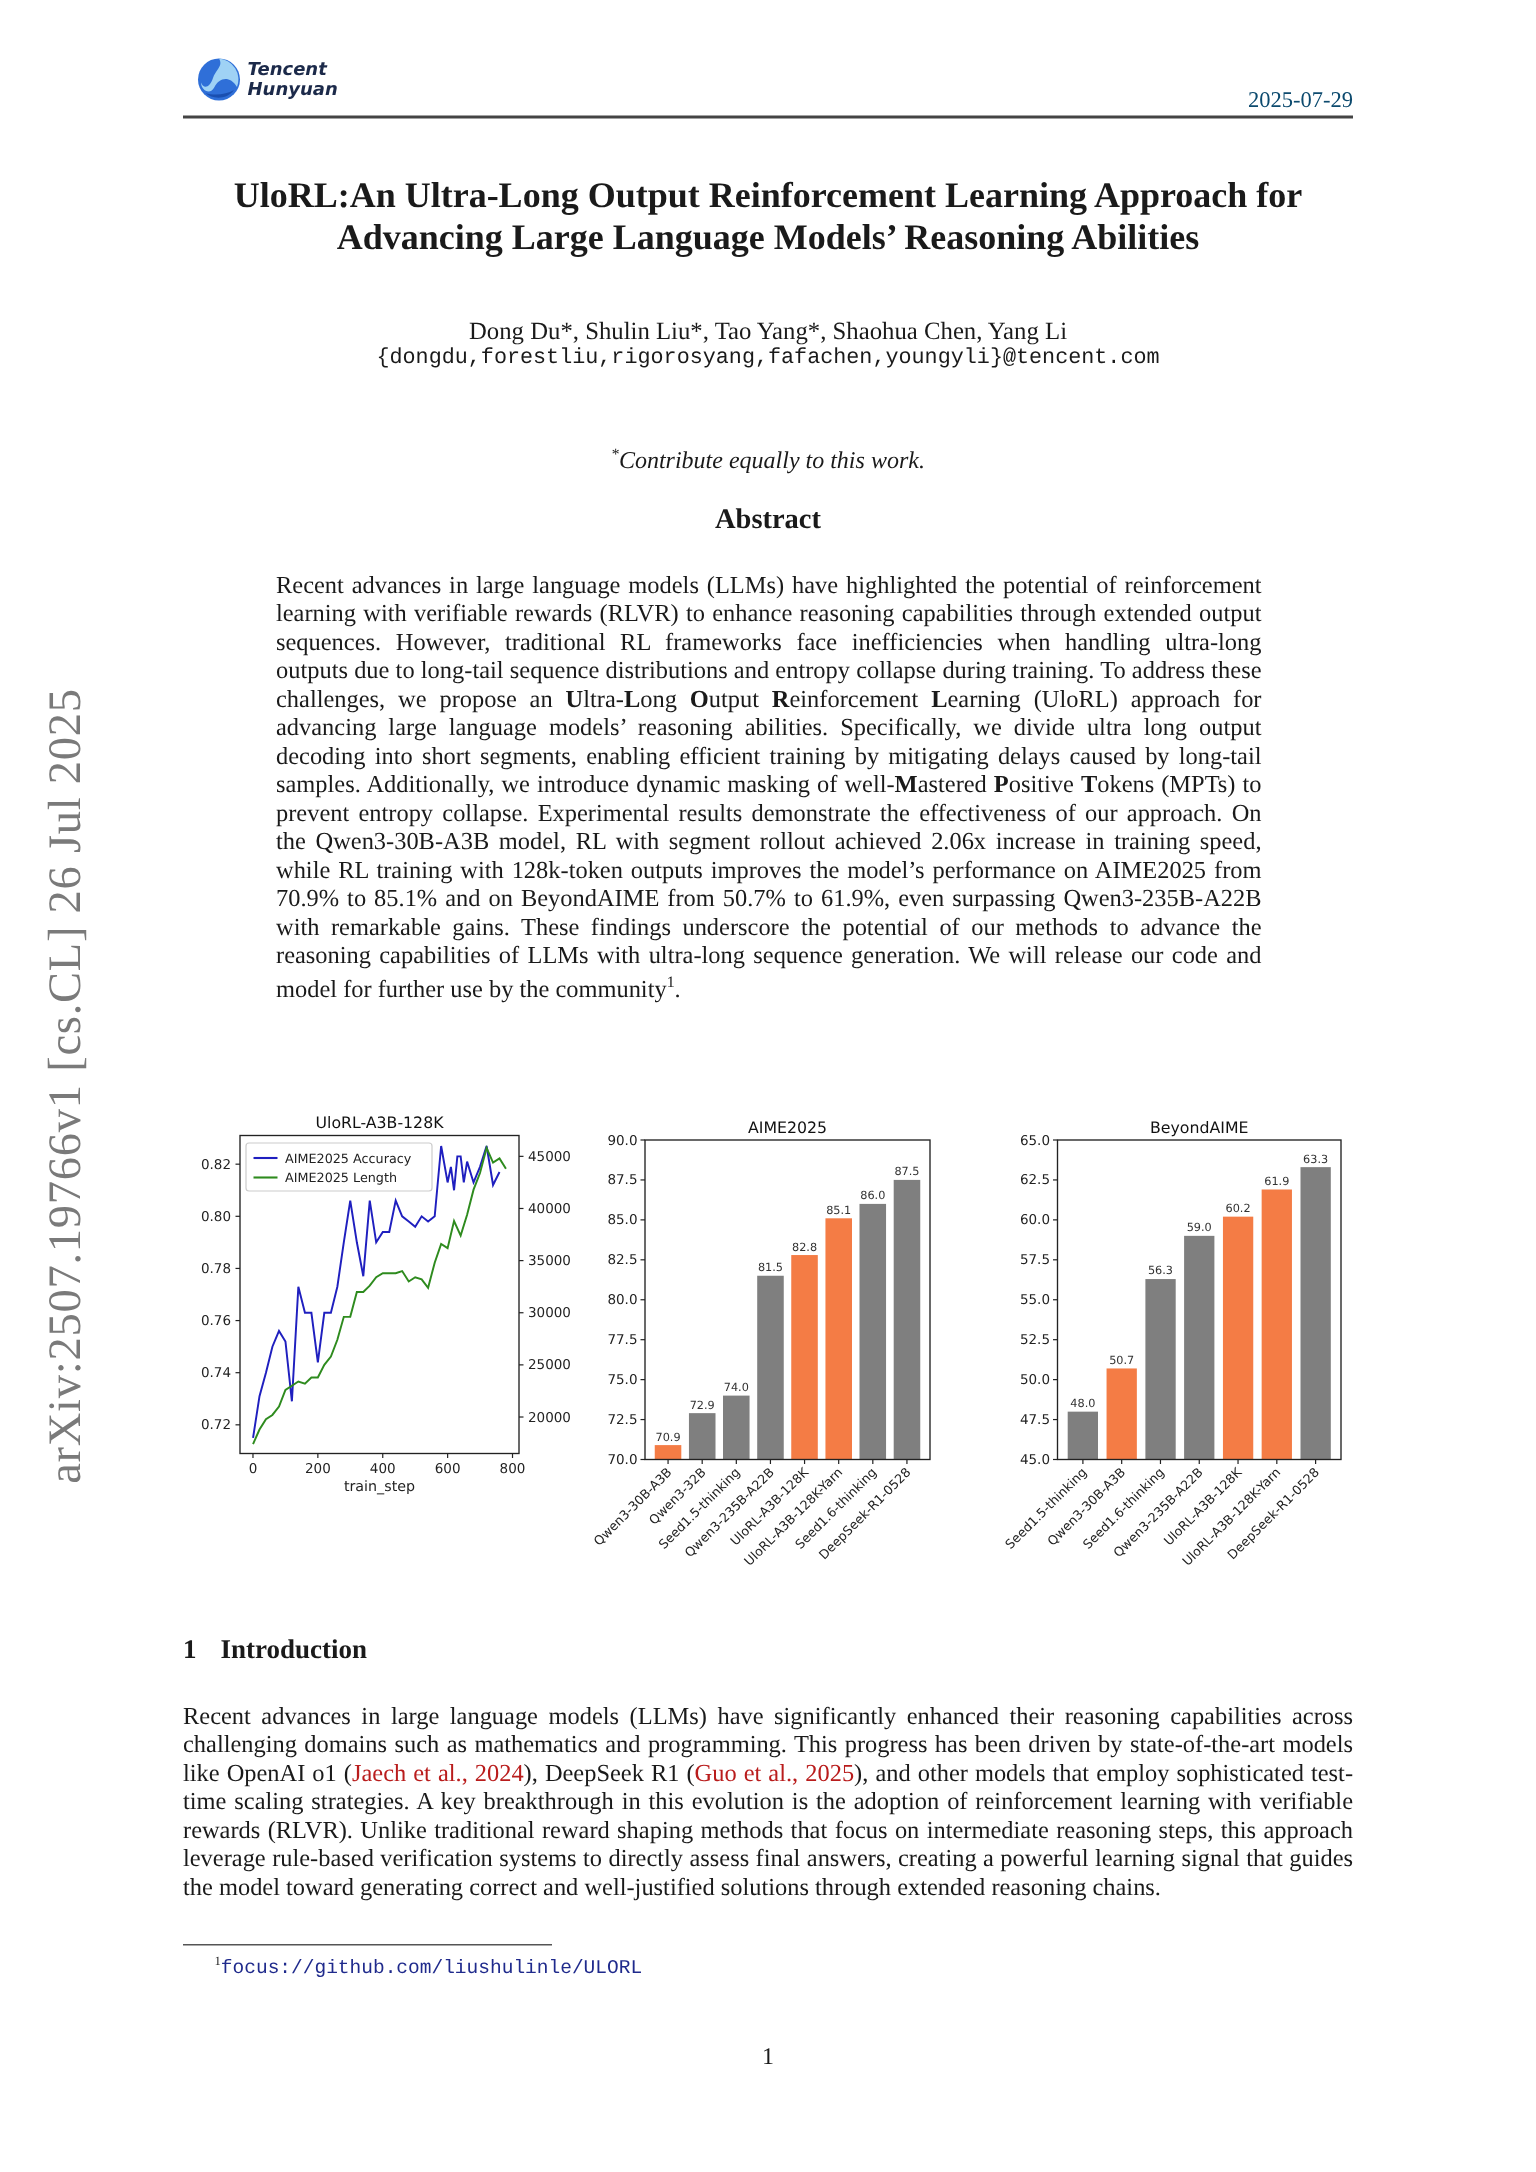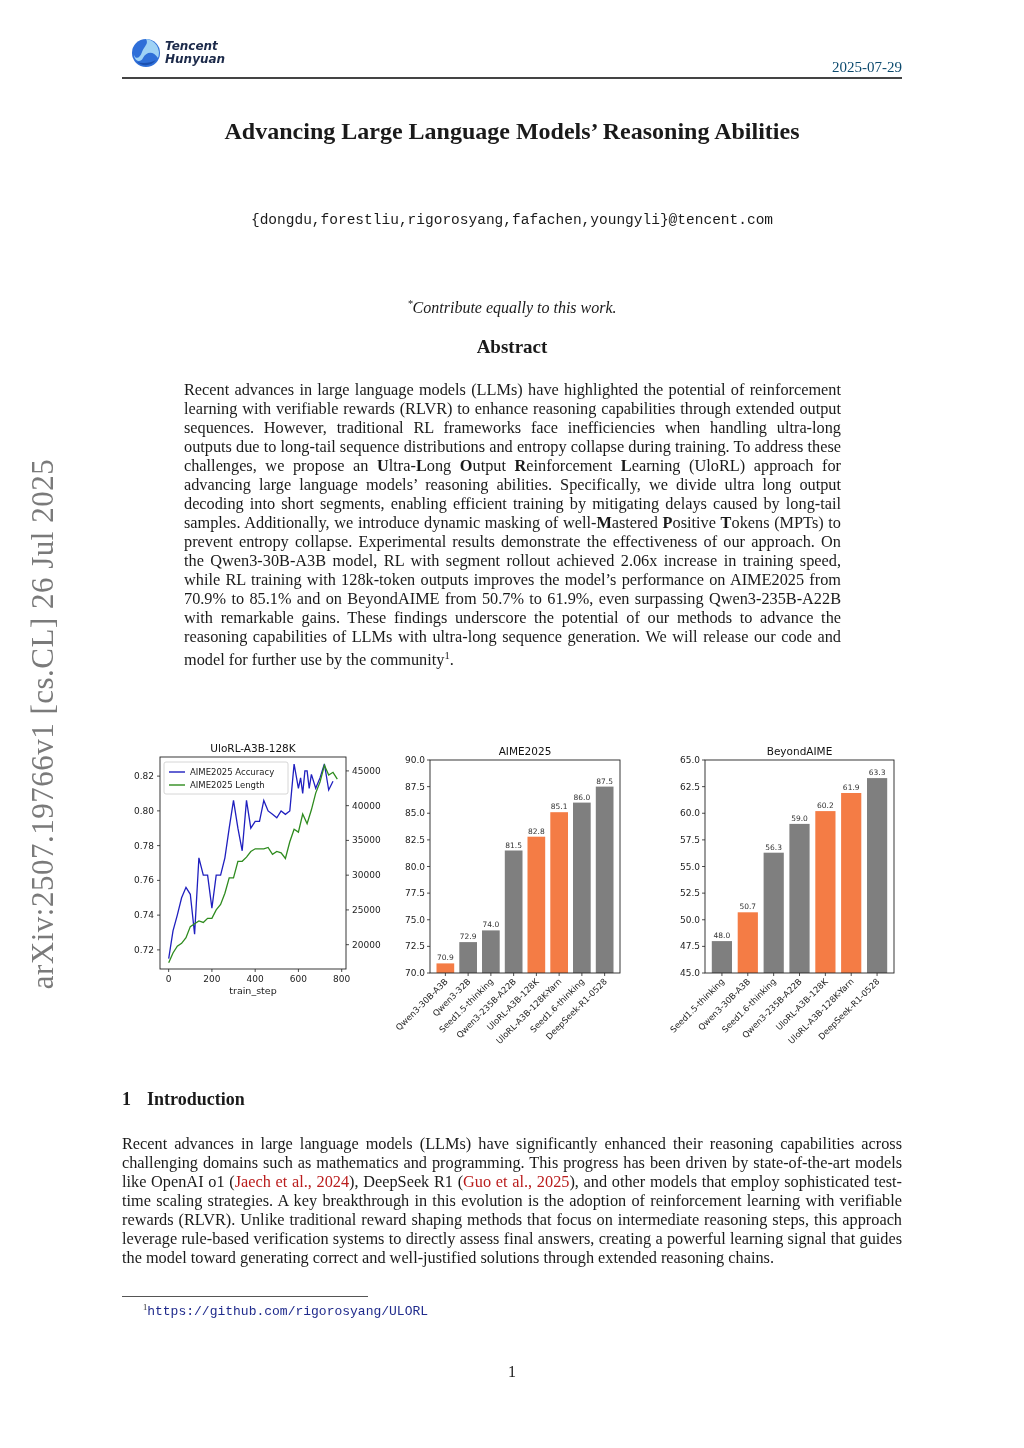--- a/index.html
+++ b/index.html
@@ -40,23 +40,25 @@
     <div class="logo-text">Tencent</div>
     <div class="logo-text">Hunyuan</div>
   </div>
 </div>
 <div class="abs date">2025-07-29</div>
 <div class="header-rule"></div>
 
 <div class="abs arxiv">arXiv:2507.19766v1  [cs.CL]  26 Jul 2025</div>
 
 <div class="abs title">
+  <div>UloRL:An Ultra-Long Output Reinforcement Learning Approach for</div>
   <div>Advancing Large Language Models’ Reasoning Abilities</div>
 </div>
 <div class="abs authors">
+  <div>Dong Du*, Shulin Liu*, Tao Yang*, Shaohua Chen, Yang Li</div>
   <div class="mono">{dongdu,forestliu,rigorosyang,fafachen,youngyli}@tencent.com</div>
 </div>
 <div class="abs contrib">
   <sup>*</sup><span>Contribute equally to this work.</span>
 </div>
 
 <div class="abs abstract-h">Abstract</div>
 <div class="abs abstract"><span>Recent advances in large language models (LLMs) have highlighted the potential of reinforcement learning with verifiable rewards (RLVR) to enhance reasoning capabilities through extended output sequences. However, traditional RL frameworks face inefficiencies when handling ultra-long outputs due to long-tail sequence distributions and entropy collapse during training. To address these challenges, we propose an </span><b>U</b><span>ltra-</span><b>L</b><span>ong </span><b>O</b><span>utput </span><b>R</b><span>einforcement </span><b>L</b><span>earning</span><span> (UloRL) approach for advancing large language models’ reasoning abilities. Specifically, we divide ultra long output decoding into short segments, enabling efficient training by mitigating delays caused by long-tail samples. Additionally, we introduce dynamic masking of well-</span><b>M</b><span>astered </span><b>P</b><span>ositive </span><b>T</b><span>okens</span><span> (MPTs) to prevent entropy collapse. Experimental results demonstrate the effectiveness of our approach.  On the Qwen3-30B-A3B model, RL with segment rollout achieved 2.06x increase in training speed, while RL training with 128k-token outputs improves the model’s performance on AIME2025 from 70.9% to 85.1% and on BeyondAIME from 50.7% to 61.9%, even surpassing Qwen3-235B-A22B with remarkable gains. These findings underscore the potential of our methods to advance the reasoning capabilities of LLMs with ultra-long sequence generation.  We will release our code and model for further use by the community</span><sup>1</sup><span>.</span></div>
 
 <svg class="abs" style="left:120px;top:740px;" width="790" height="320">
@@ -215,16 +217,16 @@
     </g>
 </svg>
 
 <div class="abs section-h">
   <span class="num">1</span><span>Introduction</span>
 </div>
 <div class="abs intro"><span>Recent advances in large language models (LLMs) have significantly enhanced their reasoning capabilities across challenging domains such as mathematics and programming. This progress has been driven by state-of-the-art models like OpenAI o1 (</span><a class="cite"><span>Jaech et al.</span>, <span>2024</span></a><span>), DeepSeek R1 (</span><a class="cite"><span>Guo et al.</span>, <span>2025</span></a><span>), and other models that employ sophisticated test-time scaling strategies. A key breakthrough in this evolution is the adoption of reinforcement learning with verifiable rewards (RLVR). Unlike traditional reward shaping methods that focus on intermediate reasoning steps, this approach leverage rule-based verification systems to directly assess final answers, creating a powerful learning signal that guides the model toward generating correct and well-justified solutions through extended reasoning chains.</span></div>
 
 <div class="abs fn-rule"></div>
 <div class="abs footnote">
-  <sup>1</sup><a>https://github.com/rigorosyang/ULORL</a>
+  <sup>1</sup><a>focus://github.com/liushulinle/ULORL</a>
 </div>
 
 <div class="abs pagenum">1</div>
 
 </body></html>

